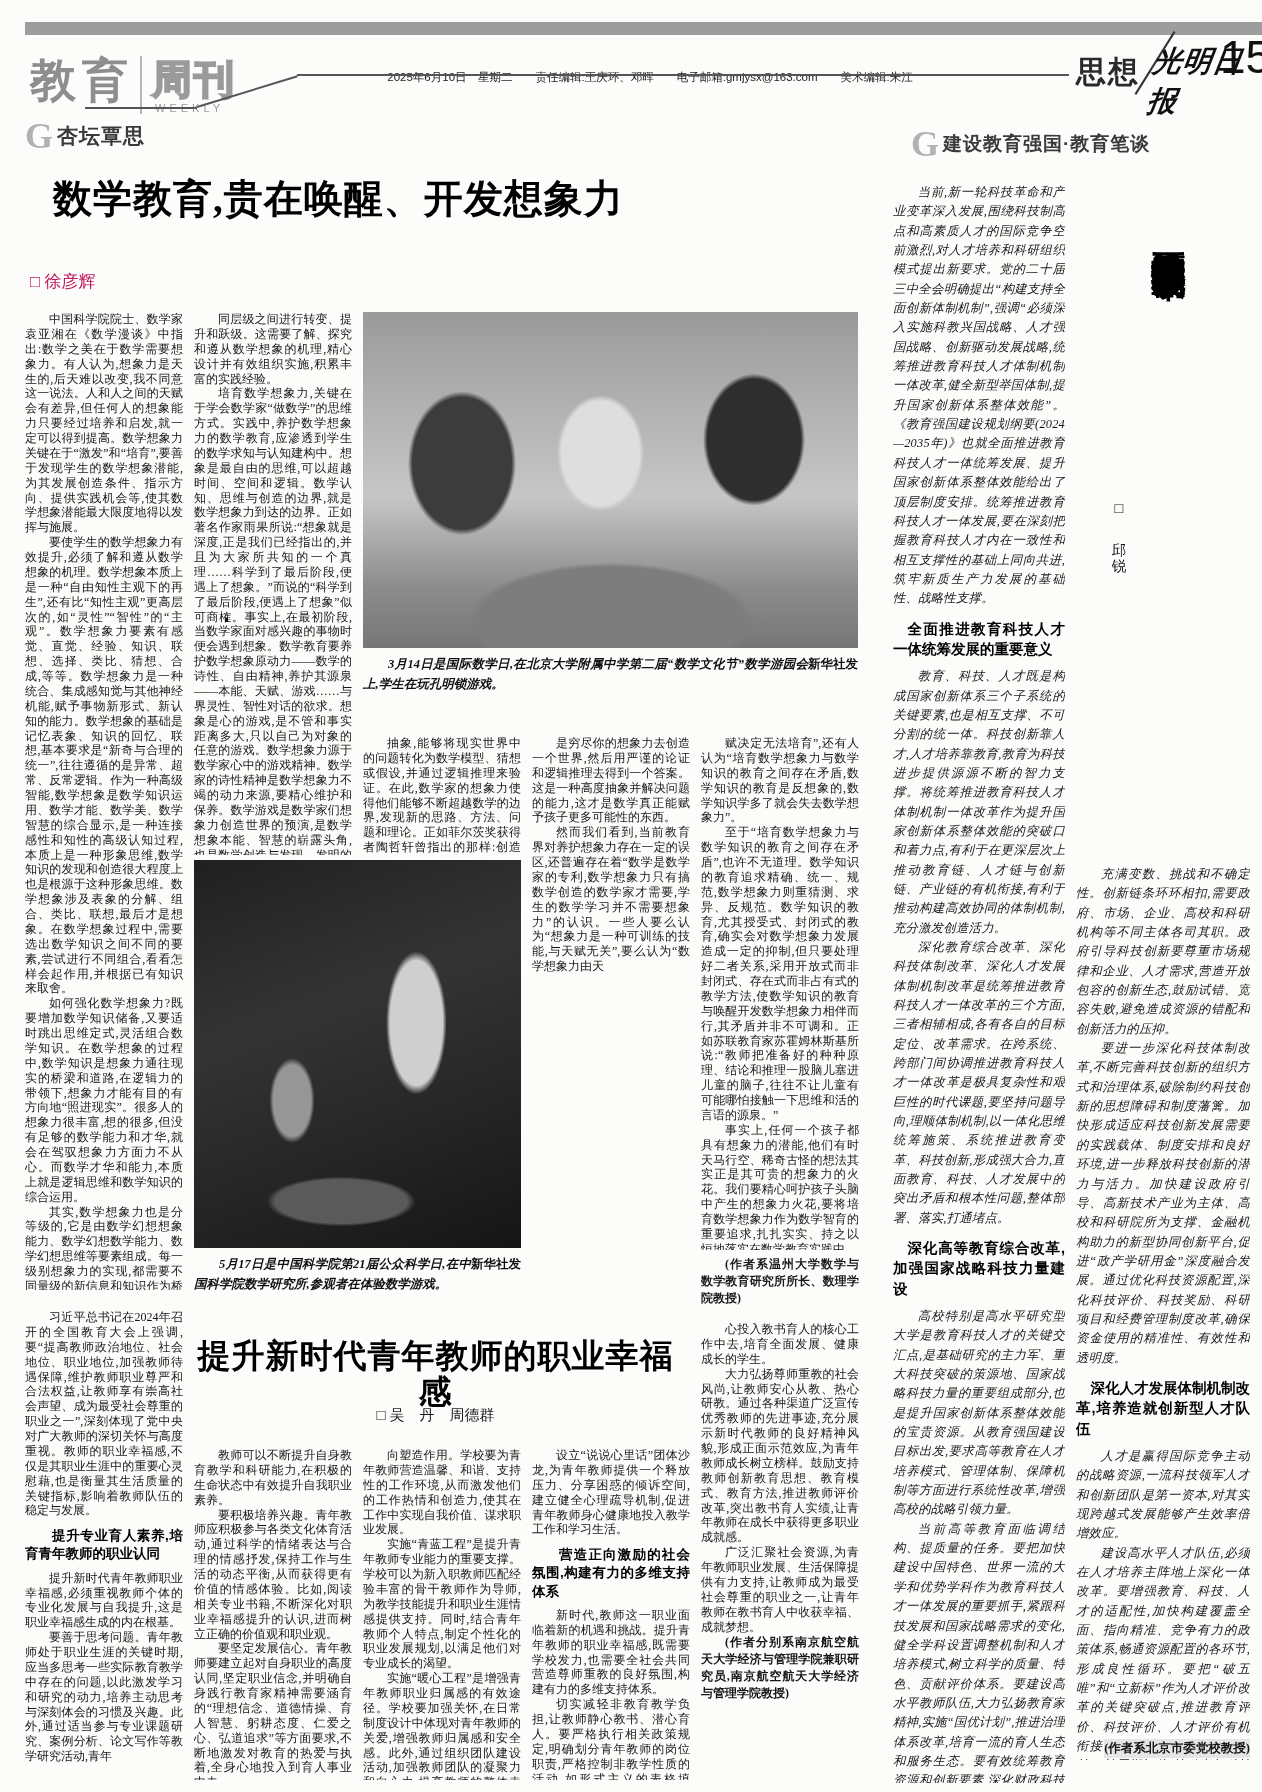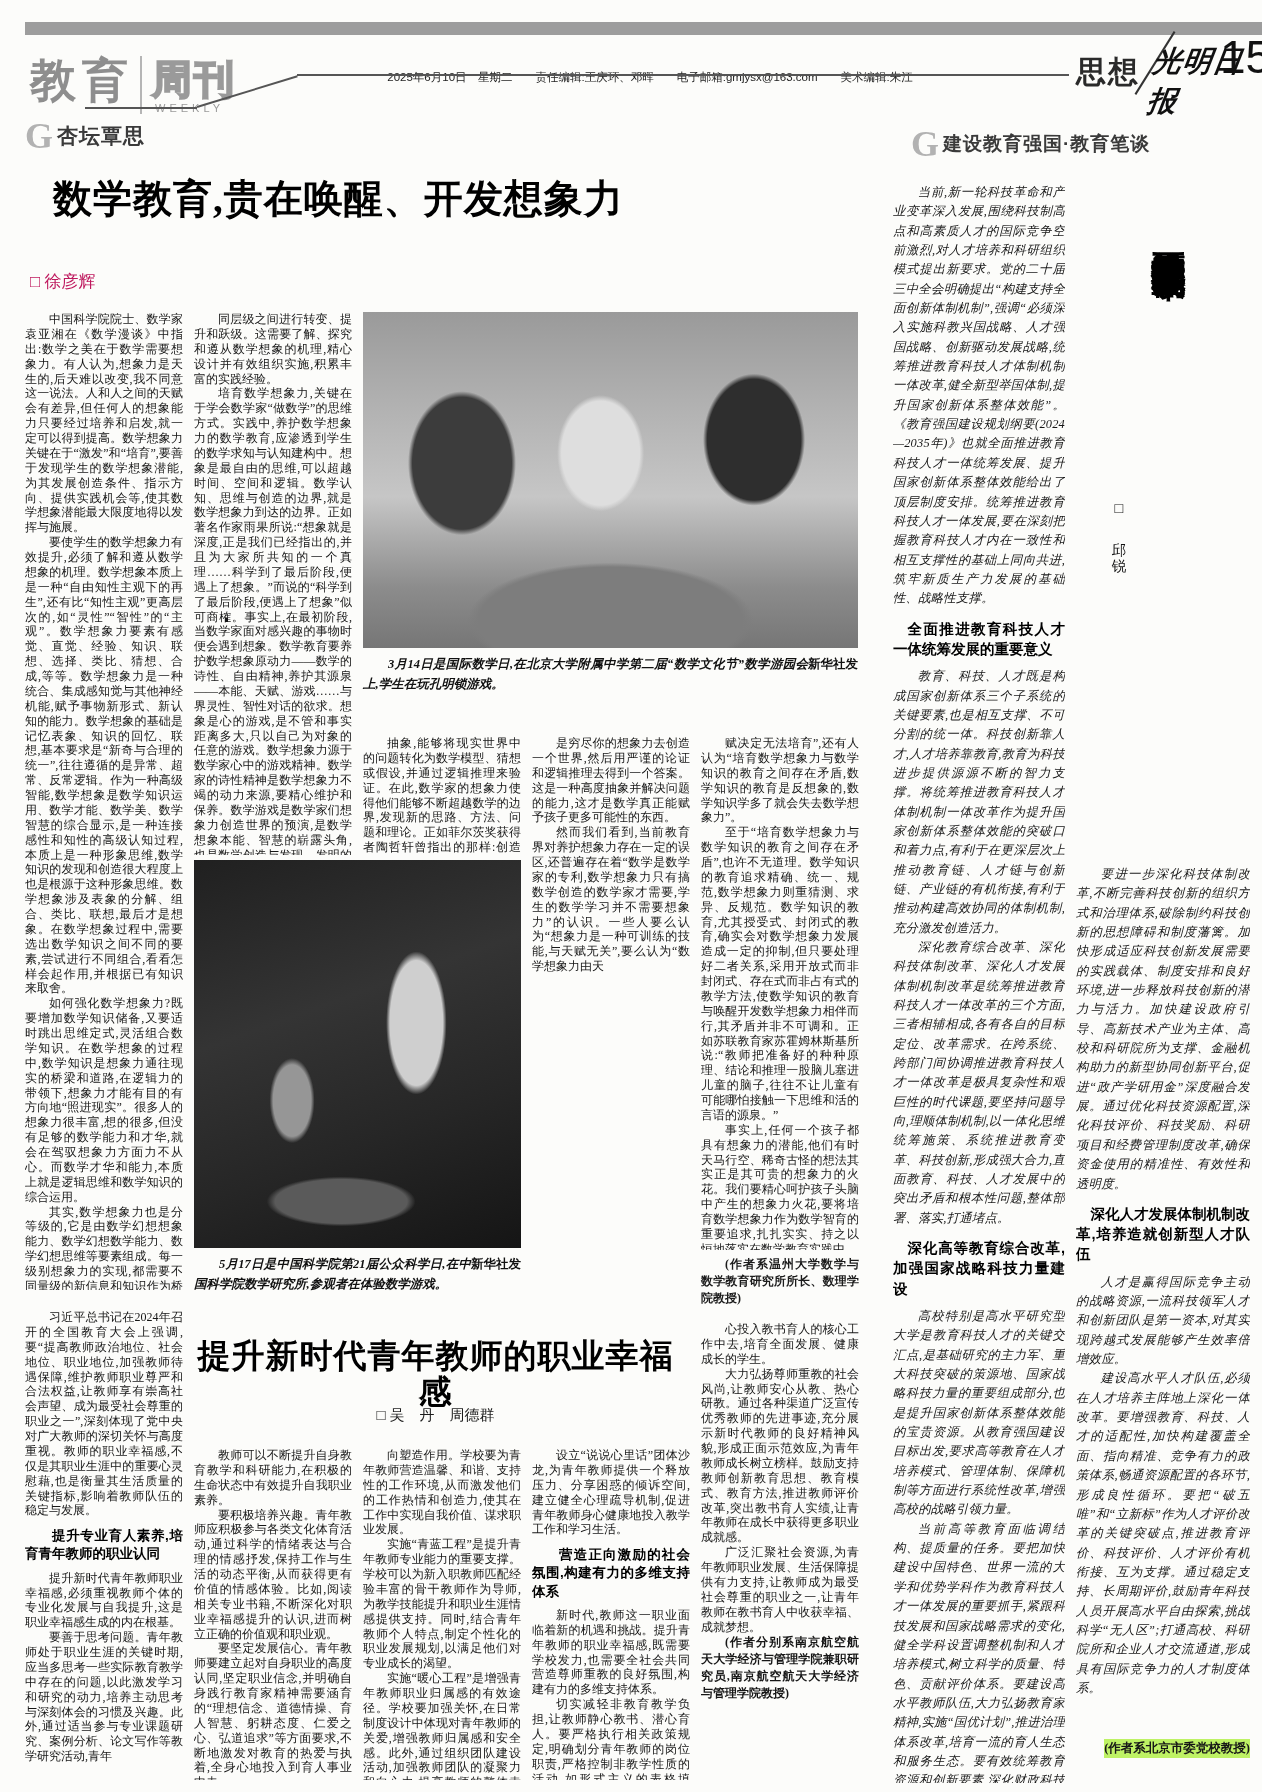--- a/index.html
+++ b/index.html
@@ -42,21 +42,21 @@
   .endcredit{font-weight:700;font-size:12px;line-height:1.4;text-align:justify;text-indent:2em;}
   
   .reform{position:absolute;left:893px;top:128px;width:357px;height:1655px;}
   .reform .col{width:172px;font-size:12.4px;line-height:1.56;}
   .reform .col p{font-style:italic;letter-spacing:.2px;text-indent:2em;}
   .reform .col .subhead{font-style:normal;font-size:14.5px;line-height:1.4;text-indent:1em;margin:10px 0 8px;}
   .v-title{position:absolute;left:252px;top:95px;height:660px;writing-mode:vertical-rl;
            font-size:34px;font-weight:900;letter-spacing:1px;color:#000;line-height:1.35;}
   .v-byline{position:absolute;left:216px;top:372px;writing-mode:vertical-rl;font-size:14.5px;letter-spacing:6px;color:#111;}
   #reform-right{position:absolute;left:183px;top:737px;width:174px;height:895px;}
-  #reform-right .credit-abs{position:absolute;right:0;bottom:2px;background:#bef264;}
+  #reform-right .credit-abs{position:absolute;right:0;bottom:2px;background:#e5e5e5;}
   .credit-abs{font-weight:700;font-style:normal !important;font-size:12.5px;}
   
   .t-title{position:absolute;left:183px;top:1338px;width:505px;text-align:center;font-size:33px;}
   .t-byline{position:absolute;left:183px;top:1406px;width:505px;text-align:center;font-size:15px;}
   #t-c5{position:relative;}
 </style>
 </head>
 <body>
 
 <div class="page">
@@ -181,20 +181,21 @@
         <p>教育、科技、人才既是构成国家创新体系三个子系统的关键要素,也是相互支撑、不可分割的统一体。科技创新靠人才,人才培养靠教育,教育为科技进步提供源源不断的智力支撑。将统筹推进教育科技人才体制机制一体改革作为提升国家创新体系整体效能的突破口和着力点,有利于在更深层次上推动教育链、人才链与创新链、产业链的有机衔接,有利于推动构建高效协同的体制机制,充分激发创造活力。</p>
         <p>深化教育综合改革、深化科技体制改革、深化人才发展体制机制改革是统筹推进教育科技人才一体改革的三个方面,三者相辅相成,各有各自的目标定位、改革需求。在跨系统、跨部门间协调推进教育科技人才一体改革是极具复杂性和艰巨性的时代课题,要坚持问题导向,理顺体制机制,以一体化思维统筹施策、系统推进教育变革、科技创新,形成强大合力,直面教育、科技、人才发展中的突出矛盾和根本性问题,整体部署、落实,打通堵点。</p>
         <h4 class="subhead">深化高等教育综合改革,加强国家战略科技力量建设</h4>
         <p>高校特别是高水平研究型大学是教育科技人才的关键交汇点,是基础研究的主力军、重大科技突破的策源地、国家战略科技力量的重要组成部分,也是提升国家创新体系整体效能的宝贵资源。从教育强国建设目标出发,要求高等教育在人才培养模式、管理体制、保障机制等方面进行系统性改革,增强高校的战略引领力量。</p>
         <p>当前高等教育面临调结构、提质量的任务。要把加快建设中国特色、世界一流的大学和优势学科作为教育科技人才一体发展的重要抓手,紧跟科技发展和国家战略需求的变化,健全学科设置调整机制和人才培养模式,树立科学的质量、特色、贡献评价体系。要建设高水平教师队伍,大力弘扬教育家精神,实施“国优计划”,推进治理体系改革,培育一流的育人生态和服务生态。要有效统筹教育资源和创新要素,深化财政科技经费分配使用机制改革,将开放合作作为高等教育发展的有利条件,主动服务国家创新体系建设。</p>
       </div>
     <h2 class="v-title" style="margin:0;">统筹推进教育科技人才体制机制一体改革</h2>
     <div class="v-byline">□ 邱 锐</div>
     <div class="col" id="reform-right">
       <div>
+          <p>充满变数、挑战和不确定性。创新链条环环相扣,需要政府、市场、企业、高校和科研机构等不同主体各司其职。政府引导科技创新要尊重市场规律和企业、人才需求,营造开放包容的创新生态,鼓励试错、宽容失败,避免造成资源的错配和创新活力的压抑。</p>
           <p>要进一步深化科技体制改革,不断完善科技创新的组织方式和治理体系,破除制约科技创新的思想障碍和制度藩篱。加快形成适应科技创新发展需要的实践载体、制度安排和良好环境,进一步释放科技创新的潜力与活力。加快建设政府引导、高新技术产业为主体、高校和科研院所为支撑、金融机构助力的新型协同创新平台,促进“政产学研用金”深度融合发展。通过优化科技资源配置,深化科技评价、科技奖励、科研项目和经费管理制度改革,确保资金使用的精准性、有效性和透明度。</p>
           <h4 class="subhead">深化人才发展体制机制改革,培养造就创新型人才队伍</h4>
           <p>人才是赢得国际竞争主动的战略资源,一流科技领军人才和创新团队是第一资本,对其实现跨越式发展能够产生效率倍增效应。</p>
           <p>建设高水平人才队伍,必须在人才培养主阵地上深化一体改革。要增强教育、科技、人才的适配性,加快构建覆盖全面、指向精准、竞争有力的政策体系,畅通资源配置的各环节,形成良性循环。要把“破五唯”和“立新标”作为人才评价改革的关键突破点,推进教育评价、科技评价、人才评价有机衔接、互为支撑。通过稳定支持、长周期评价,鼓励青年科技人员开展高水平自由探索,挑战科学“无人区”;打通高校、科研院所和企业人才交流通道,形成具有国际竞争力的人才制度体系。</p>
         </div>
       <div class="credit-abs">(作者系北京市委党校教授)</div>
     </div>
   </section>
 
 </div>

